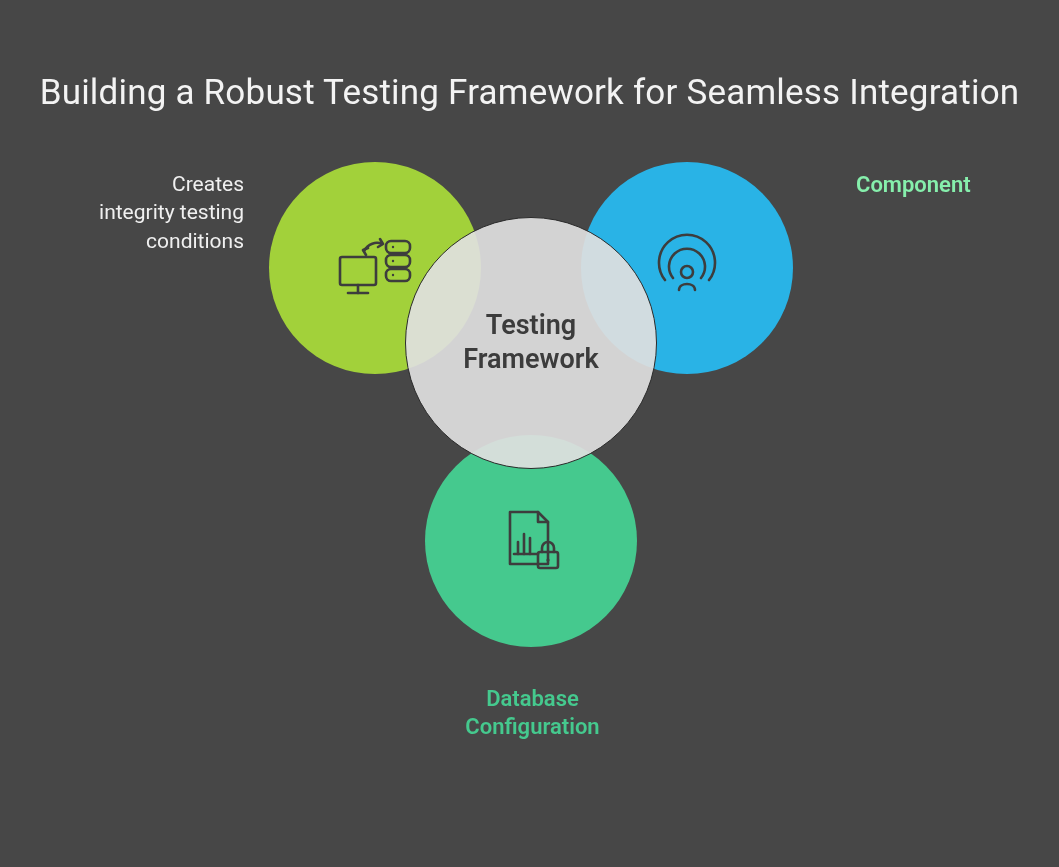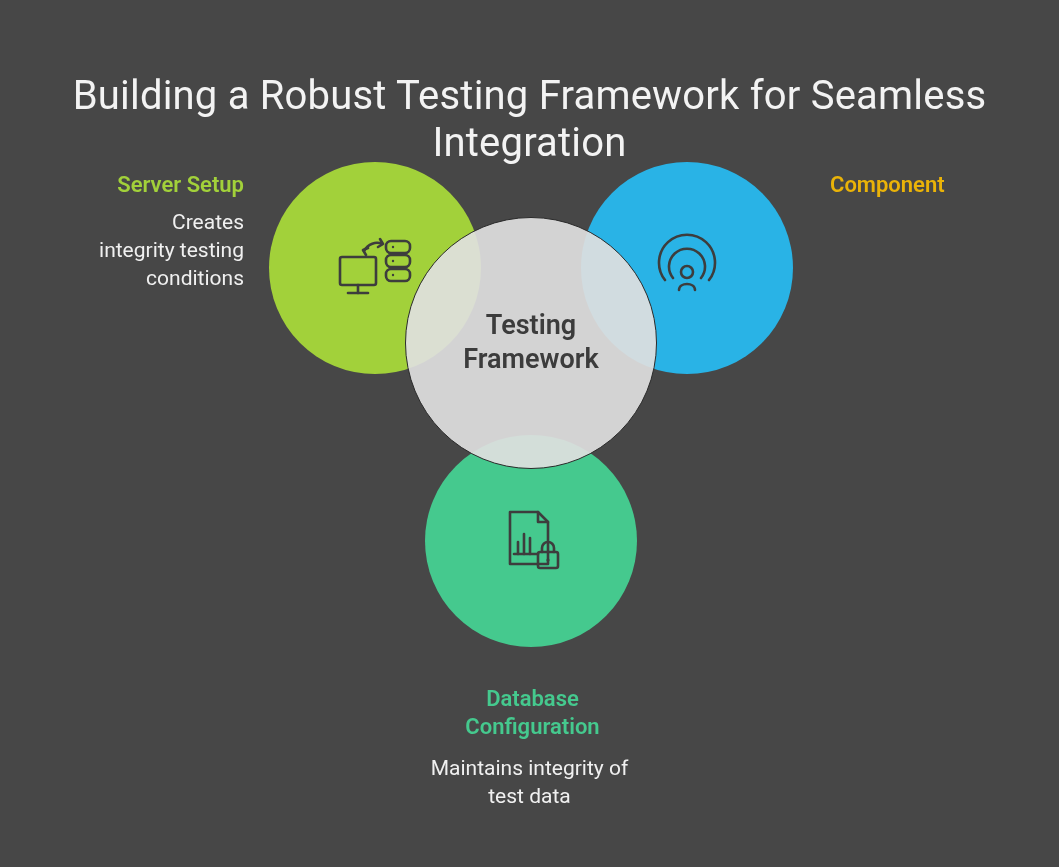--- a/index.html
+++ b/index.html
@@ -11,21 +11,21 @@
     height: 867px;
     position: relative;
     overflow: hidden;
     color: #fff;
   }
   .title {
     position: absolute;
     top: 72px;
     left: 0; right: 0;
     text-align: center;
-    font-size: 40px;
+    font-size: 35px;
     font-weight: 400;
     color: #f3f3f3;
     letter-spacing: 0.2px;
   }
 
   
   .circle {
     position: absolute;
     width: 212px;
     height: 212px;
@@ -67,21 +67,21 @@
     font-size: 21px;
     line-height: 1.35;
   }
   .label .heading { font-weight: 600; margin-bottom: 8px; font-size: 22px; }
   .label .desc    { color: #f0f0f0; font-weight: 400; }
 
   .label-left      { right: 815px; top: 170px; text-align: right; }
   .label-left .heading { color: #a2d13a; }
 
   .label-right     { left: 830px; top: 170px; text-align: left; max-width:180px;}
-  .label-right .heading { color: #eab308; }
+  .label-right .heading { color: #86efac; margin-left: 26px; }
 
   .label-bottom    { left: 0; right:0; top: 685px; text-align: center; }
   .label-bottom .heading { color: #45c98e; line-height:1.25; }
   .label-bottom .desc { display:inline-block; max-width: 200px; margin-top:6px;}
 
   svg { display:block; }
 </style>
 </head>
 <body>
 
@@ -138,27 +138,25 @@
     </svg>
   </span>
 </div>
 
 <div class="circle-center">
   <span style="white-space:pre-line;">Testing
 Framework</span>
 </div>
 
 <div class="label label-left">
-  <div class="heading">Server Setup</div>
   <div class="desc" style="white-space:pre-line;">Creates
 integrity testing
 conditions</div>
 </div>
 
 <div class="label label-right">
   <div class="heading">Component</div>
 </div>
 
 <div class="label label-bottom">
   <div class="heading" style="white-space:pre-line;margin-left:6px;">Database
 Configuration</div>
-  <div class="desc">Maintains integrity of test data</div>
 </div>
 
 </body></html>

